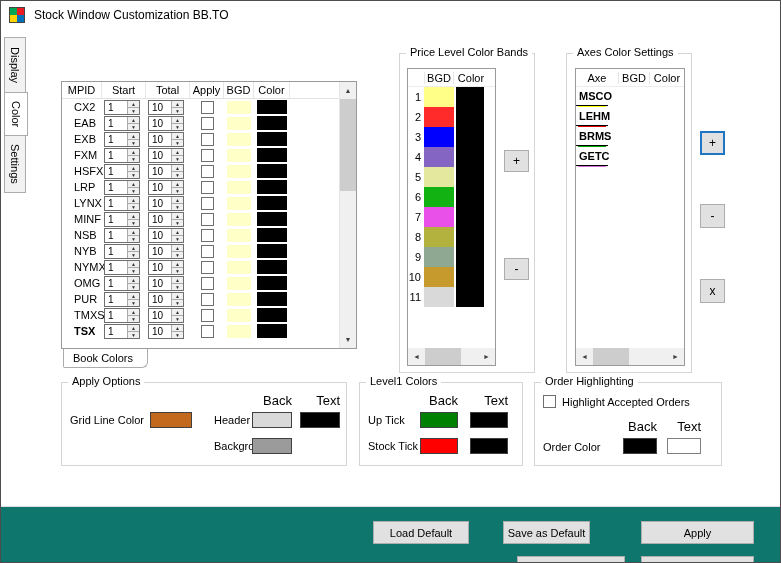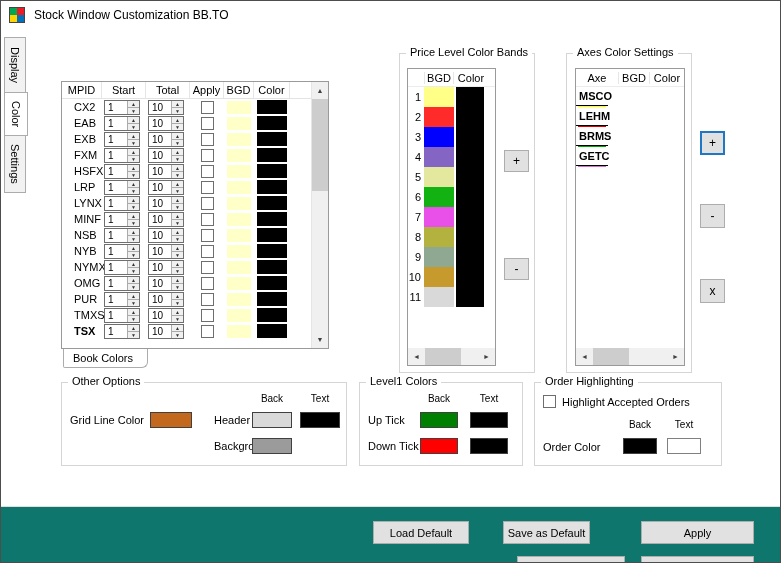--- a/index.html
+++ b/index.html
@@ -21,21 +21,21 @@
   .vtab { writing-mode: vertical-rl; width: 22px; border: 1px solid #acacac; background: #f2f2f2; font-size: 11px; display: flex; align-items: center; justify-content: center; }
   .vtab + .vtab { margin-top: -1px; }
   .vtab-display { height: 56px; }
   .vtab-color { height: 44px; background: #fff; width: 24px; z-index: 2; position: relative; }
   .vtab-settings { height: 58px; }
 
   
   .book-tabs { position: absolute; left: 62px; top: 59px; height: 22px; display: flex; align-items: flex-end; z-index: 3; }
   .htab { height: 19px; padding: 0 11px; border: 1px solid #acacac; background: #f2f2f2; display: flex; align-items: center; font-size: 11px; margin-right: -1px; }
   .htab.sel { height: 22px; background: #fff; border-bottom: none; z-index: 2; }
-  .book-pane { position: absolute; left: 60px; top: 80px; width: 268px; height: 268px; border: 1px solid #9a9a9a; background: #fff; display: flex; }
+  .book-pane { position: absolute; left: 60px; top: 80px; width: 296px; height: 268px; border: 1px solid #9a9a9a; background: #fff; display: flex; }
   .book-grid { flex: 1; overflow: hidden; }
   .bhead { display: flex; height: 17px; align-items: center; border-bottom: 1px solid #e3e3e3; }
   .bh { font-size: 11px; text-align: center; border-right: 1px solid #e6e6e6; height: 100%; display: flex; align-items: center; justify-content: center; }
   .bh-mpid { width: 40px; } .bh-start { width: 44px; } .bh-total { width: 44px; }
   .bh-apply { width: 34px; } .bh-bgd { width: 30px; } .bh-color { width: 36px; overflow: hidden; }
   .bh-fill { flex: 1; border-right: none; }
   .brow { display: flex; height: 16px; align-items: center; }
   .bc-mpid { width: 40px; padding-left: 12px; font-size: 11px; }
   .brow-sel .bc-mpid { font-weight: bold; }
   .bc-start, .bc-total { width: 44px; }
@@ -93,21 +93,21 @@
   
   .sqbtn { position: absolute; width: 25px; height: 22px; background: #e1e1e1; border: 1px solid #adadad; font-size: 12px; display: flex; align-items: center; justify-content: center; cursor: default; }
   .sqbtn.tall { height: 24px; }
   .sqbtn.focused { border: 2px solid #1e76c4; }
 
   
   .grp-other { left: 60px; top: 381px; width: 286px; height: 84px; }
   .grp-level1 { left: 358px; top: 381px; width: 164px; height: 84px; }
   .grp-order { left: 533px; top: 381px; width: 188px; height: 84px; }
   .flabel { position: absolute; font-size: 11px; white-space: nowrap; }
-  .colhead { position: absolute; font-size: 10px; text-align: center; }
+  .colhead { position: absolute; font-size: 13px; text-align: right; }
   .well { position: absolute; height: 16px; border: 1px solid #404040; }
 
   
   .footer { position: absolute; left: 0; right: 0; top: 477px; bottom: 0; background: #0f766e; border-top: 1px solid #dfdfdf; margin-top: 28px; }
   .btn { position: absolute; height: 23px; background: #e1e1e1; border: 1px solid #adadad; font-size: 11px; display: flex; align-items: center; justify-content: center; cursor: default; }
   #btn-load { left: 372px; top: 14px; width: 96px; }
   #btn-save { left: 502px; top: 14px; width: 87px; }
   #btn-apply { left: 640px; top: 14px; width: 113px; }
   #btn-ok { left: 516px; top: 49px; width: 108px; }
   #btn-cancel { left: 640px; top: 49px; width: 113px; }
@@ -658,40 +658,40 @@
         <div class="harrow right">►</div>
       </div>
     </div>
   </div>
 
   <div class="sqbtn tall focused" style="left:699px; top:130px;">+</div>
   <div class="sqbtn tall" style="left:699px; top:203px;">-</div>
   <div class="sqbtn tall" style="left:699px; top:278px;">x</div>
 
   <div class="group grp-other">
-    <span class="glabel">Other Options</span>
+    <span class="glabel">Apply Options</span>
     <span class="colhead" style="left:190px; top:10px; width:40px;">Back</span>
     <span class="colhead" style="left:238px; top:10px; width:40px;">Text</span>
     <span class="flabel" style="left:8px; top:31px;">Grid Line Color</span>
     <span class="well" style="left: 88px; top: 29px; width: 42px; background: rgb(194, 105, 30);"></span>
     <span class="flabel" style="left:152px; top:31px;">Header</span>
     <span class="well" style="left: 190px; top: 29px; width: 40px; background: rgb(217, 217, 217);"></span>
     <span class="well" style="left: 238px; top: 29px; width: 40px; background: rgb(0, 0, 0);"></span>
     <span class="flabel" style="left:152px; top:57px;">Background</span>
     <span class="well" style="left: 190px; top: 55px; width: 40px; background: rgb(155, 155, 155);"></span>
   </div>
 
   <div class="group grp-level1">
     <span class="glabel">Level1 Colors</span>
     <span class="colhead" style="left:60px; top:10px; width:38px;">Back</span>
     <span class="colhead" style="left:110px; top:10px; width:38px;">Text</span>
     <span class="flabel" style="left:8px; top:31px;">Up Tick</span>
     <span class="well" style="left: 60px; top: 29px; width: 38px; background: rgb(0, 128, 0);"></span>
     <span class="well" style="left: 110px; top: 29px; width: 38px; background: rgb(0, 0, 0);"></span>
-    <span class="flabel" style="left:8px; top:57px;">Down Tick</span>
+    <span class="flabel" style="left:8px; top:57px;">Stock Tick</span>
     <span class="well" style="left: 60px; top: 55px; width: 38px; background: rgb(255, 0, 0);"></span>
     <span class="well" style="left: 110px; top: 55px; width: 38px; background: rgb(0, 0, 0);"></span>
   </div>
 
   <div class="group grp-order">
     <span class="glabel">Order Highlighting</span>
     <span class="cbx" style="position:absolute; left:8px; top:12px;"></span>
     <span class="flabel" style="left:27px; top:13px;">Highlight Accepted Orders</span>
     <span class="colhead" style="left:88px; top:36px; width:34px;">Back</span>
     <span class="colhead" style="left:132px; top:36px; width:34px;">Text</span>

